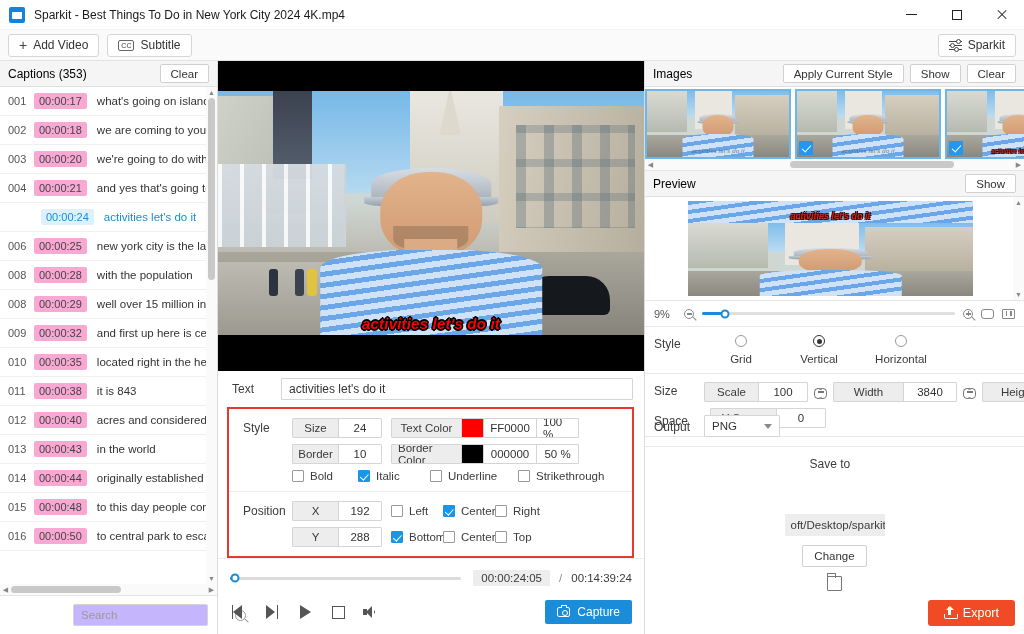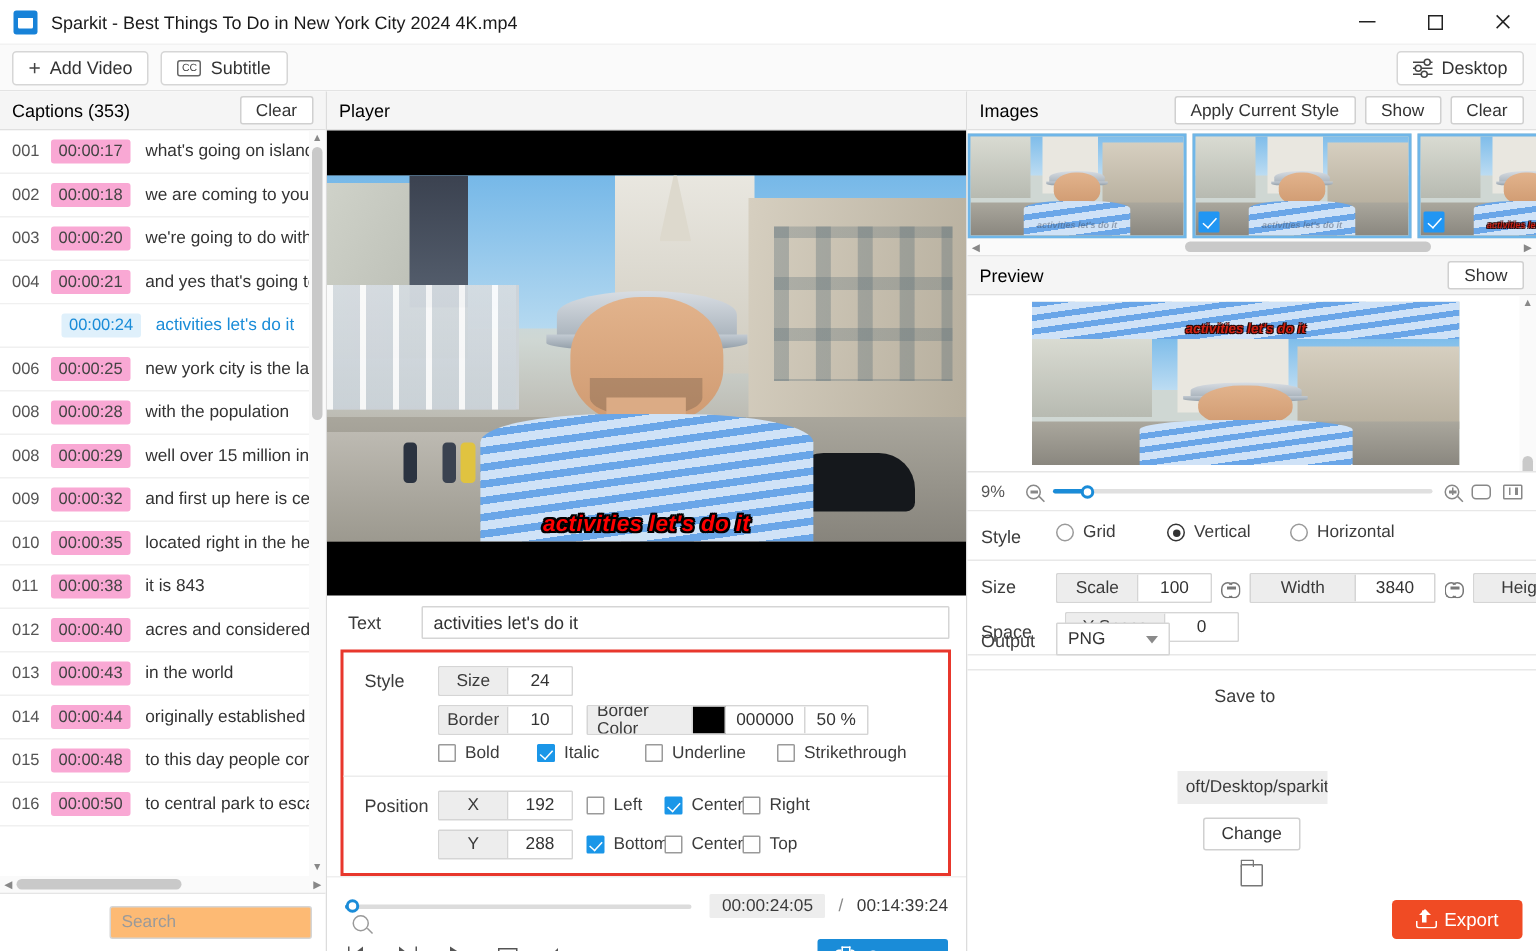--- a/index.html
+++ b/index.html
@@ -133,21 +133,21 @@
               font-size: 7px; color: #888; }
   .hs-track { flex: 1; height: 11px; position: relative; }
   .hs-thumb { position: absolute; top: 2px; height: 7px; background: #c9c9c9; border-radius: 4px; }
 
   .search-bar {
     height: 38px; flex: 0 0 38px; display: flex; align-items: center; justify-content: flex-end;
     padding-right: 9px; background: #fff;
   }
   .search-box {
     width: 135px; height: 22px; border: 1px solid #d5d5d5; border-radius: 2px;
-    display: flex; align-items: center; padding: 0 5px 0 7px; background:#fdba74;
+    display: flex; align-items: center; padding: 0 5px 0 7px; background:#c4b5fd;
   }
   .search-box input {
     border: none; outline: none; flex: 1; font-size: 11.5px; color: #333;
     font-family: "Liberation Sans", sans-serif; background: transparent;
   }
   .search-box input::placeholder { color: #9a9a9a; }
   .mag {
     width: 11px; height: 11px; border: 1.3px solid #999; border-radius: 50%;
     position: relative; flex: 0 0 11px;
   }
@@ -442,21 +442,21 @@
   }
   .fitw-icon:before { left: 2.5px; } .fitw-icon:after { right: 2.5px; }
 
   .opt-sec {
     display: flex; align-items: flex-start; padding: 8px 9px 8px 9px;
     border-bottom: 1px solid #e8e8e8; background: #fff;
   }
   .opt-label { width: 50px; flex: 0 0 50px; font-size: 12px; color: #3c3c3c; padding-top: 2px; }
   .opt-body { flex: 1; display: flex; flex-direction: column; gap: 6px; }
   .radio-row { display: flex; align-items: center; }
-  .rb { display: flex; align-items: center; gap: 6px; font-size: 11.5px; color: #3c3c3c; cursor: pointer; }
+  .rb { display: flex; align-items: center; gap: 6px; font-size: 11.5px; color: #3c3c3c; cursor: pointer; flex-direction: column; }
   .rb .circ {
     width: 12px; height: 12px; border: 1.3px solid #9a9a9a; border-radius: 50%; background:#fff;
     position: relative; flex: 0 0 12px;
   }
   .rb.on .circ { border-color: #333; }
   .rb.on .circ:after {
     content:""; position:absolute; left: 2.6px; top: 2.6px; width: 5px; height: 5px;
     background: #333; border-radius: 50%;
   }
   .rb-1 { width: 74px; } .rb-2 { width: 82px; }
@@ -550,21 +550,21 @@
     </div>
     <div class="tb-btn settings-wrap">
       <span class="sliders-icon">
         <span></span>
           <span></span>
           <span></span>
           <i></i>
           <i></i>
           <i></i>
       </span>
-      <span>Desktop</span>
+      <span>Sparkit</span>
     </div>
   </div>
 
   <div class="body">
 
     <div class="col-captions">
       <div class="panel-head">
         <span class="panel-title">Captions (353)</span>
         <div class="head-right">
           <div class="head-btn">Clear</div>
@@ -670,23 +670,20 @@
       </div>
       <div class="search-bar">
         <div class="search-box">
           <input type="text" placeholder="Search" style="">
           <span class="mag"></span>
         </div>
       </div>
     </div>
 
     <div class="col-center">
-      <div class="panel-head">
-        <span class="panel-title">Player</span>
-      </div>
 
       <div class="video-wrap">
         <div class="video-scene">
           <div class="sky"></div>
           <div class="bldg-left"></div>
           <div class="bldg-dark"></div>
           <div class="cathedral"></div>
           <div class="cath-spire"></div>
           <div class="bldg-right"></div>
           <div class="win-grid"></div>
@@ -715,20 +712,26 @@
 
       <div class="style-box">
         <div class="style-sec">
           <div class="sec-label">Style</div>
           <div class="sec-body">
             <div class="fld-row">
               <div class="field w-size">
                 <span class="fld-name">Size</span>
                 <span class="fld-val">24</span>
               </div>
+              <div class="field w-col">
+                <span class="fld-name">Text Color</span>
+                <span class="swatch" id="sw-text" style="background: rgb(255, 0, 0);"></span>
+                <span class="fld-val fld-hex">FF0000</span>
+                <span class="fld-val fld-pct fld-sep">100 %</span>
+              </div>
             </div>
             <div class="fld-row">
               <div class="field w-size">
                 <span class="fld-name">Border</span>
                 <span class="fld-val">10</span>
               </div>
               <div class="field w-col">
                 <span class="fld-name">Border Color</span>
                 <span class="swatch" id="sw-border" style="background: rgb(0, 0, 0);"></span>
                 <span class="fld-val fld-hex">000000</span>

